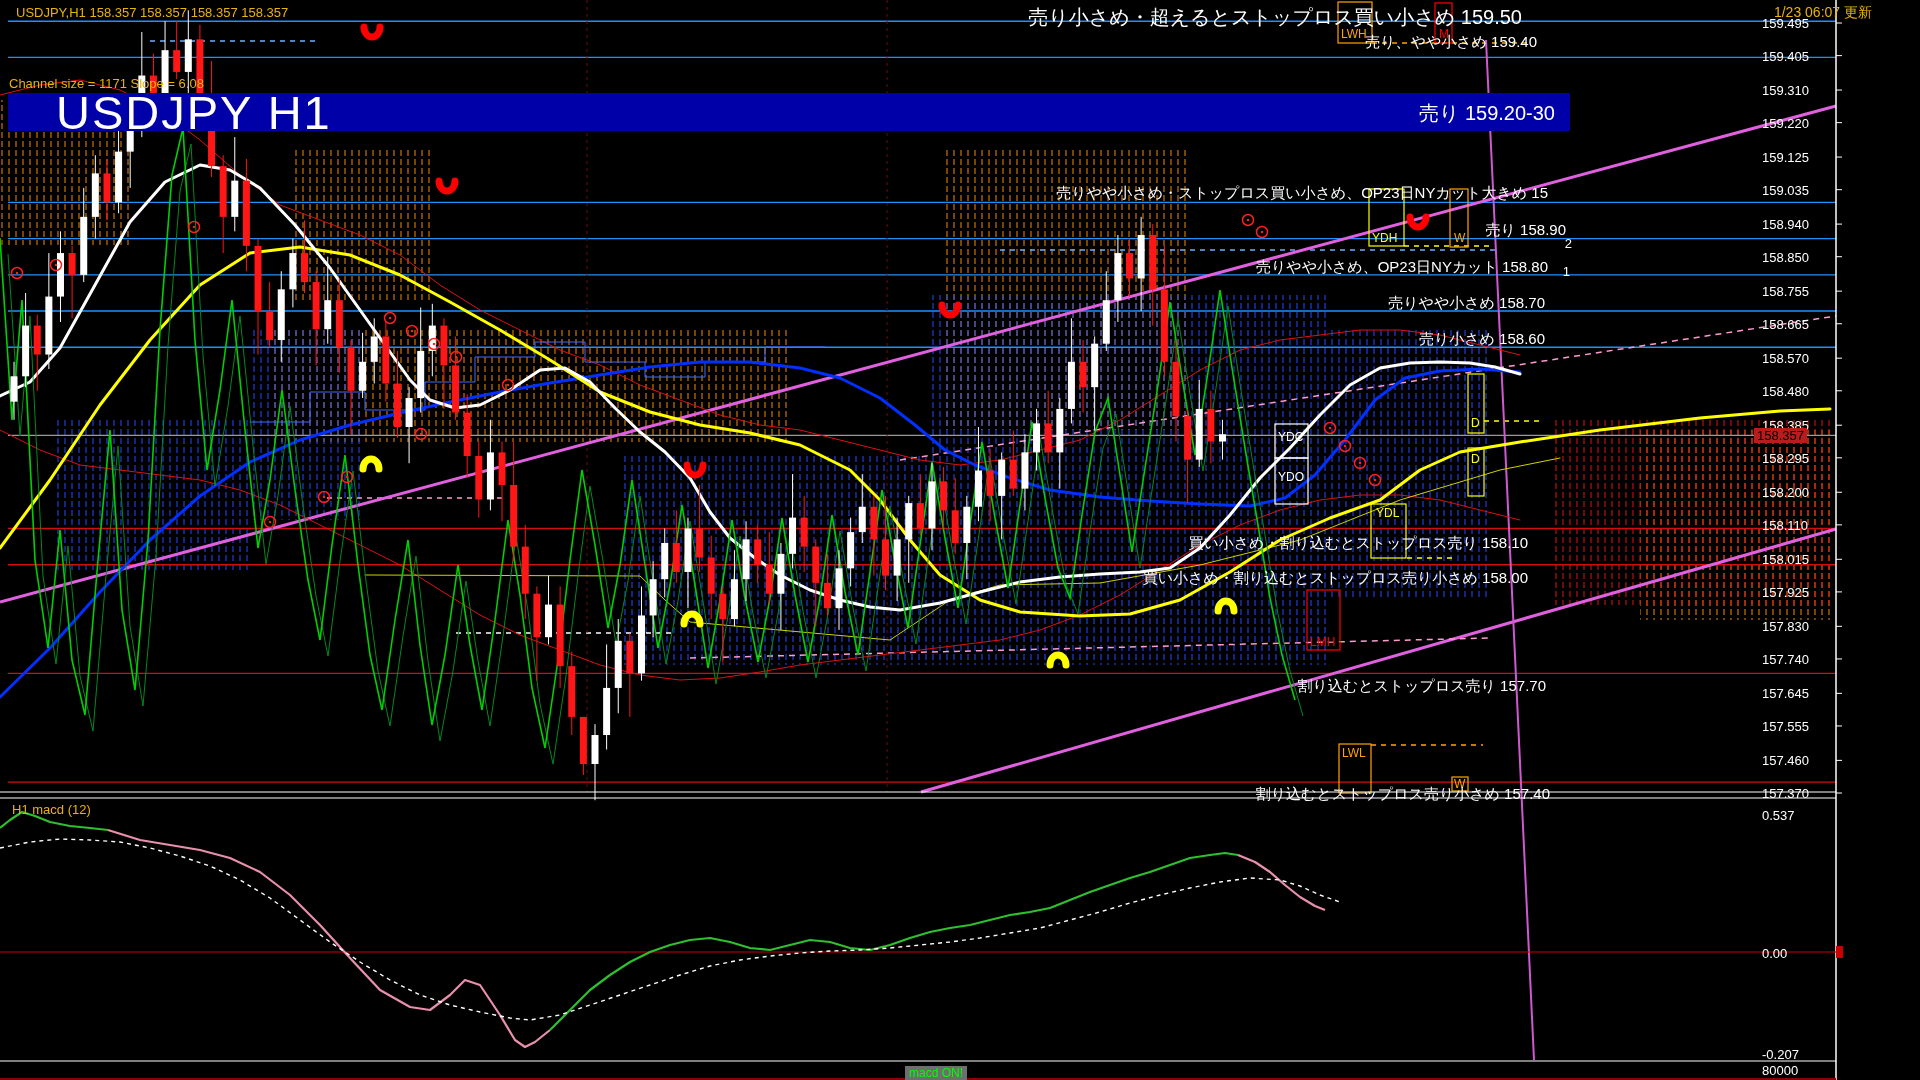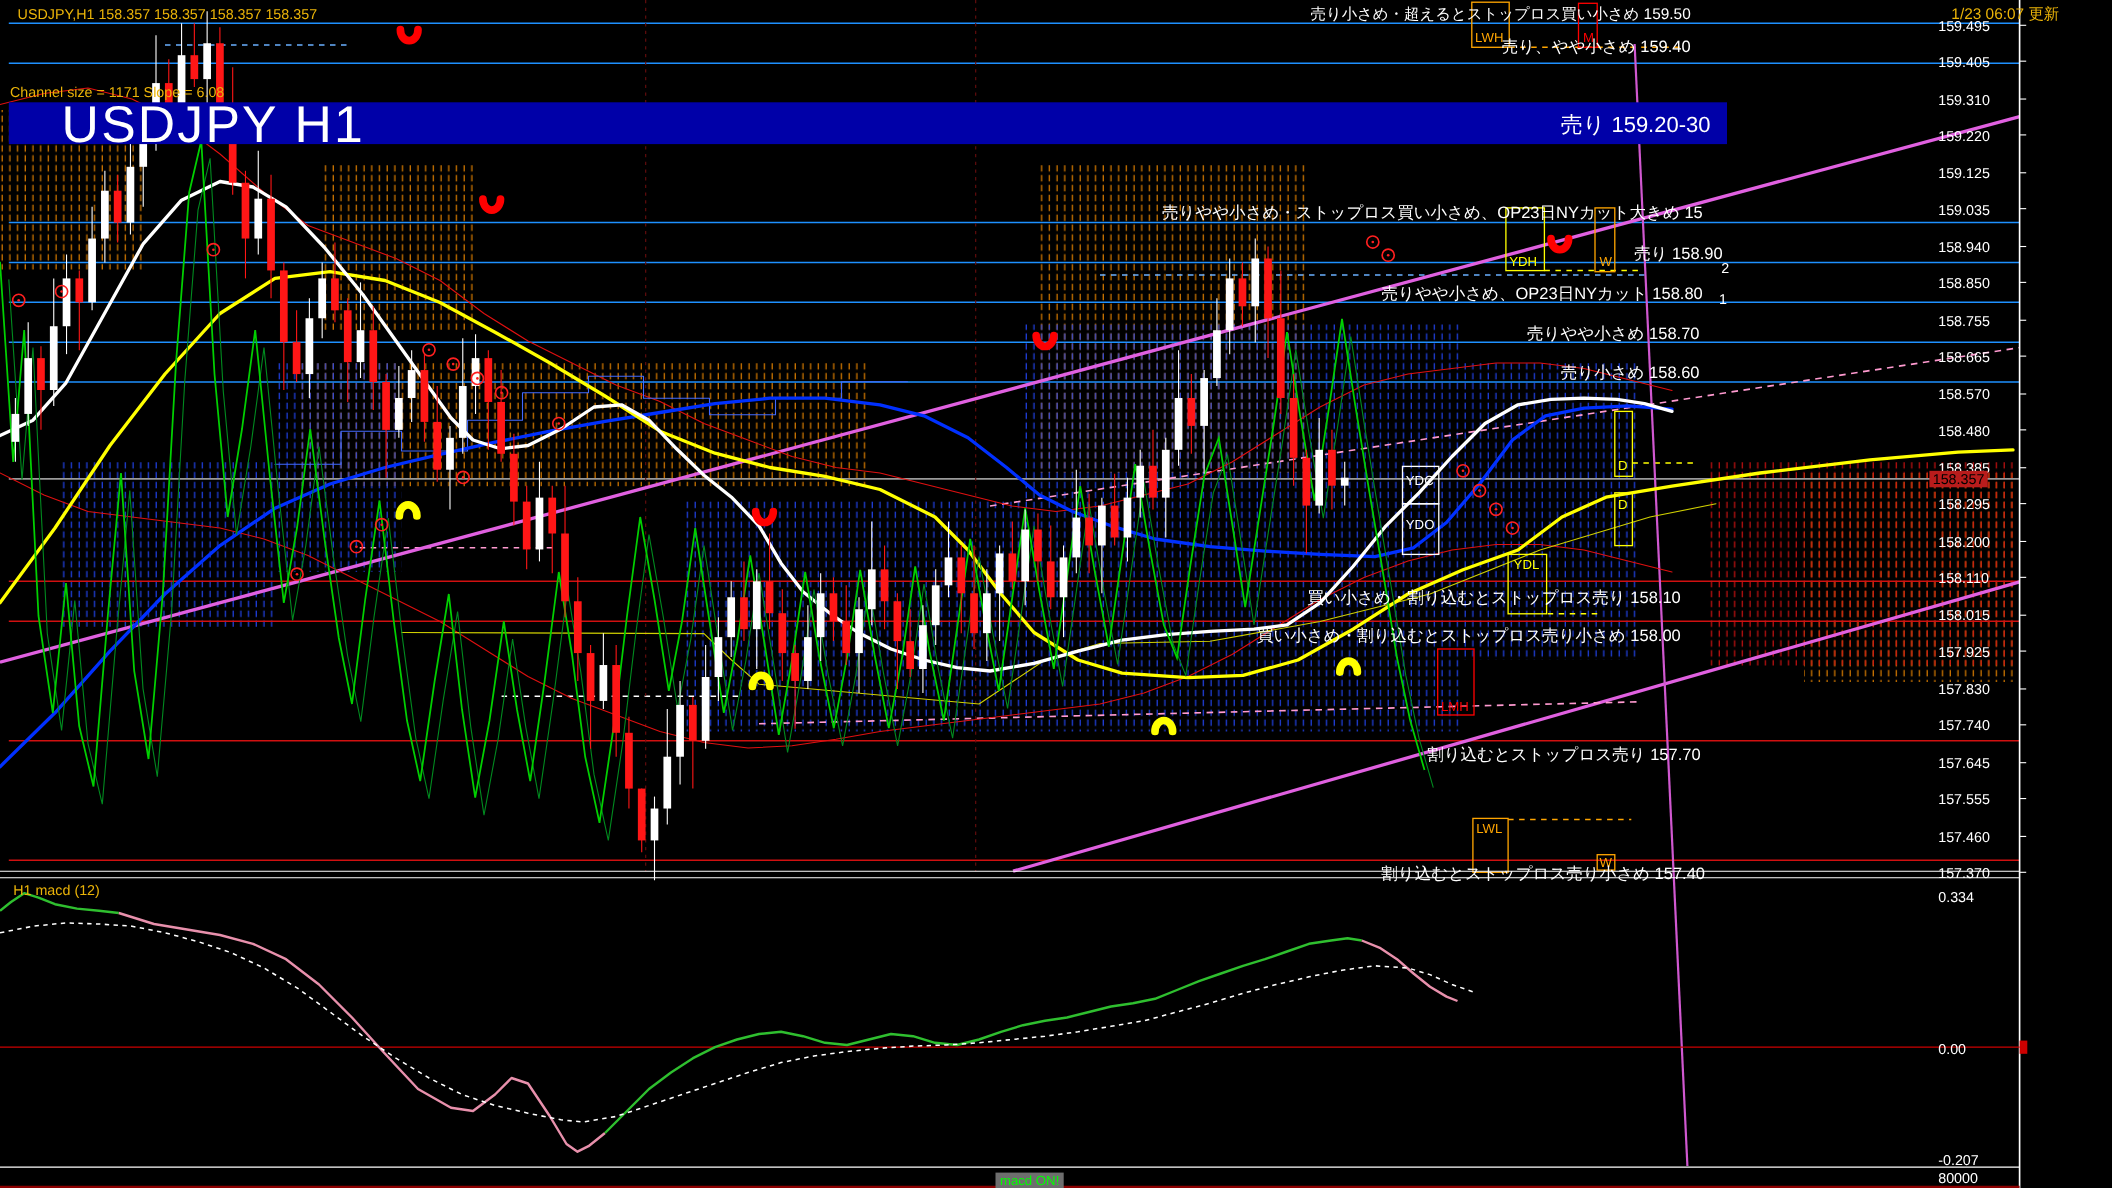--- a/index.html
+++ b/index.html
@@ -430,21 +430,21 @@
   <div class="banner">
     <span class="banner-title">USDJPY H1</span>
     <span class="banner-note">売り 159.20-30</span>
   </div>
   <div class="t quote">USDJPY,H1  158.357 158.357 158.357 158.357</div>
   <div class="t channel">Channel size = 1171 Slope = 6.08</div>
   <div class="t updated">1/23 06:07 更新</div>
   <div class="t macdlabel">H1  macd (12)</div>
   <div class="t macdon">macd ON!</div>
   <div id="annos">
-      <div style="right: 383px; top: 4px; font-size: 14px;">売り小さめ・超えるとストップロス買い小さめ 159.50</div>
+      <div style="right: 398px; top: 4px; font-size: 20px;">売り小さめ・超えるとストップロス買い小さめ 159.50</div>
       <div style="right: 383px; top: 33px; font-size: 15px;">売り、やや小さめ 159.40</div>
       <div style="right: 372px; top: 184px; font-size: 15px;">売りやや小さめ・ストップロス買い小さめ、OP23日NYカット大きめ 15</div>
       <div style="right: 354px; top: 221px; font-size: 15px;">売り 158.90</div>
       <div style="right: 372px; top: 258px; font-size: 15px;">売りやや小さめ、OP23日NYカット 158.80</div>
       <div style="right: 375px; top: 294px; font-size: 15px;">売りやや小さめ 158.70</div>
       <div style="right: 375px; top: 330px; font-size: 15px;">売り小さめ 158.60</div>
       <div style="right: 392px; top: 534px; font-size: 15px;">買い小さめ・割り込むとストップロス売り 158.10</div>
       <div style="right: 392px; top: 569px; font-size: 15px;">買い小さめ・割り込むとストップロス売り小さめ 158.00</div>
       <div style="right: 374px; top: 677px; font-size: 15px;">割り込むとストップロス売り 157.70</div>
       <div style="right: 370px; top: 785px; font-size: 15px;">割り込むとストップロス売り小さめ 157.40</div>
@@ -470,18 +470,18 @@
       <div class="al" style="top: 517.859px;">158.110</div>
       <div class="al" style="top: 552.282px;">158.015</div>
       <div class="al" style="top: 584.894px;">157.925</div>
       <div class="al" style="top: 619.318px;">157.830</div>
       <div class="al" style="top: 651.93px;">157.740</div>
       <div class="al" style="top: 686.353px;">157.645</div>
       <div class="al" style="top: 718.965px;">157.555</div>
       <div class="al" style="top: 753.388px;">157.460</div>
       <div class="al" style="top: 786px;">157.370</div>
       <div class="tag" style="top: 428.358px;">158.357</div>
-      <div class="al" style="top: 808px;">0.334</div>
+      <div class="al" style="top: 808px;">0.537</div>
       <div class="al" style="top: 946px;">0.00</div>
       <div class="al" style="top: 1047px;">-0.207</div>
       <div class="al" style="top: 1063px;">80000</div>
     </div>
 </div>
 
 </body></html>

